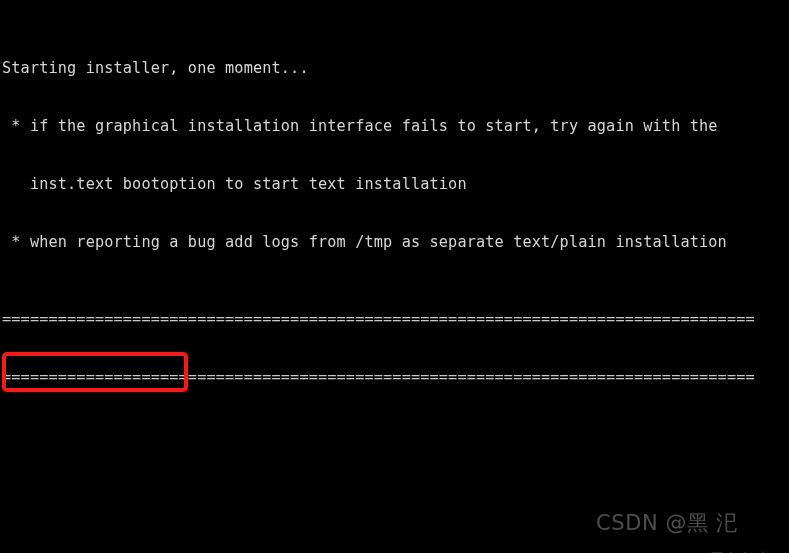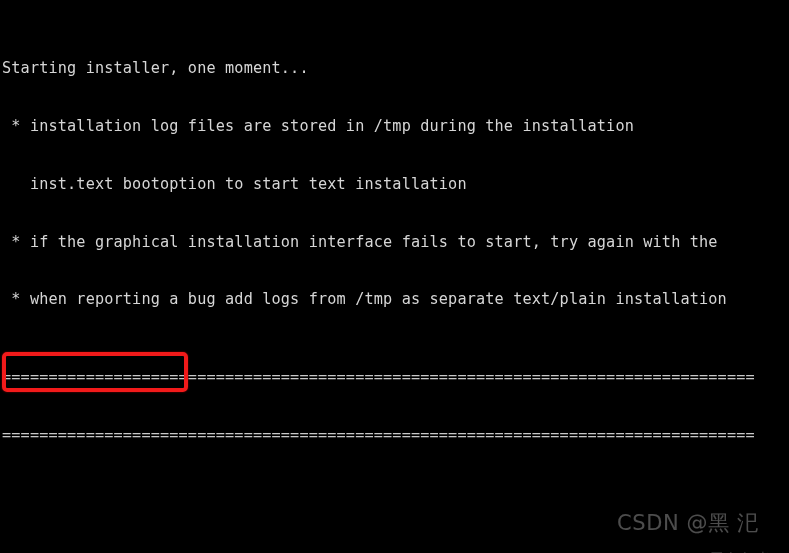--- a/index.html
+++ b/index.html
@@ -56,21 +56,21 @@
     border: 4px solid #f21a1a;
     border-radius: 5px;
     box-sizing: border-box;
     pointer-events: none;
     box-shadow: 0 0 2px rgba(255,0,0,0.55);
   }
 
   
   #watermark-primary {
     position: absolute;
-    left: 617px;
+    left: 596px;
     top: 509px;
     font-family: "DejaVu Sans", "Liberation Sans", sans-serif;
     font-size: 21px;
     color: rgba(255,255,255,0.30);
     letter-spacing: 0.6px;
     white-space: nowrap;
     pointer-events: none;
   }
   #watermark-secondary {
     position: absolute;
@@ -84,23 +84,22 @@
     pointer-events: none;
     margin-top: 29px;
   }
 </style>
 </head>
 <body>
 
 <div id="terminal">
 
   <span class="tline">Starting installer, one moment...</span>
-  <span class="tline"> * installation log files are stored in /tmp during the installation</span>
+  <span class="tline"> * if the graphical installation interface fails to start, try again with the</span>
   <span class="tline">   inst.text bootoption to start text installation</span>
-  <span class="tline"> * if the graphical installation interface fails to start, try again with the</span>
   <span class="tline"> * when reporting a bug add logs from /tmp as separate text/plain installation</span>
 
   <span class="tline sep">=================================================================================</span>
   <span class="tline sep">=================================================================================</span>
 
   
   
 
   
   

